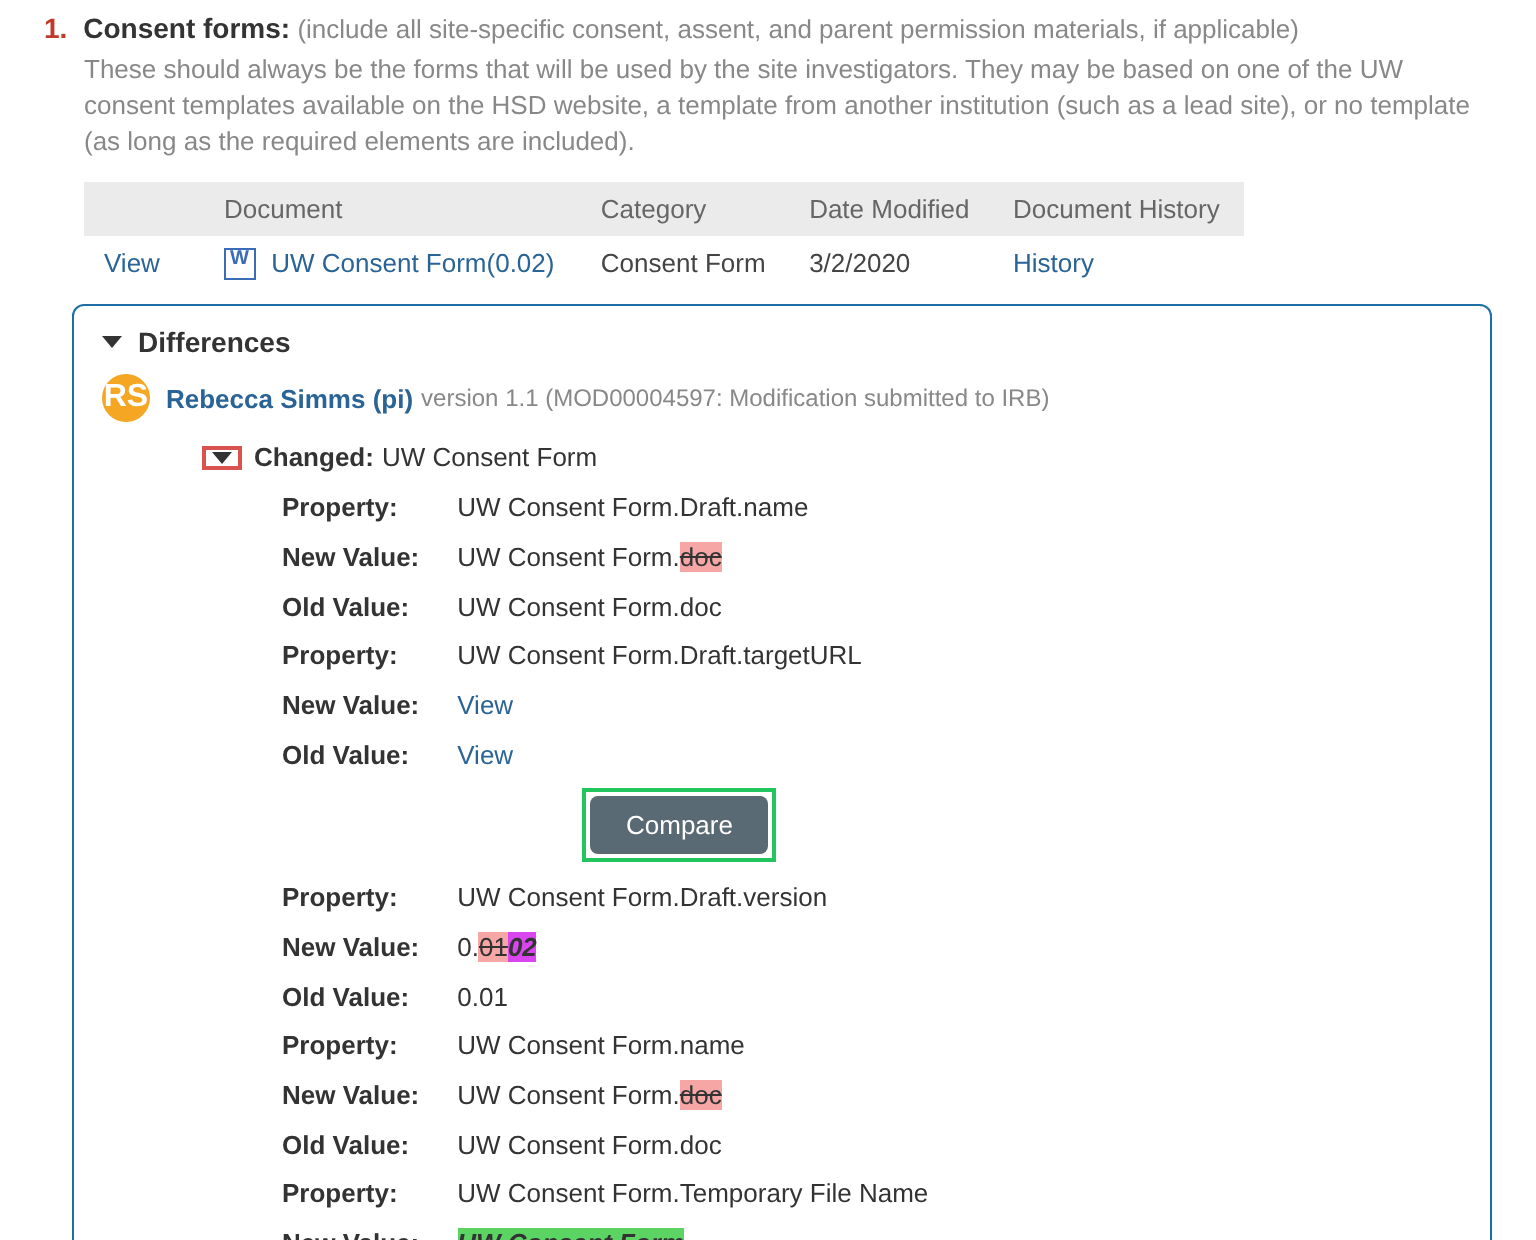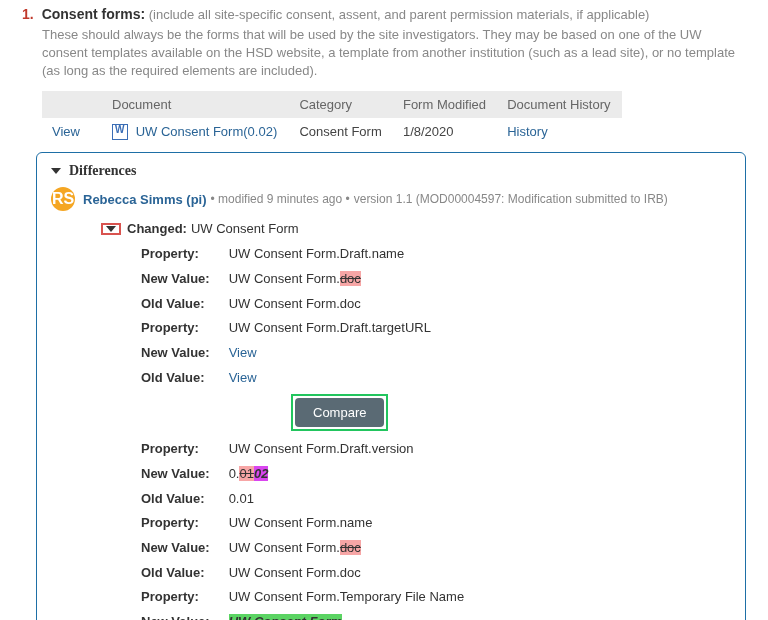--- a/index.html
+++ b/index.html
@@ -8,21 +8,21 @@
   .sect-title{font-weight:bold;font-size:14px;color:#333;}
   .sect-sub{font-weight:normal;font-size:13px;color:#888;}
   .sect-desc{font-size:13px;color:#888;margin:4px 0 10px 20px;line-height:1.4;}
   table.docs{border-collapse:collapse;width:580px;margin-left:20px;font-size:13px;}
   table.docs th{background:#ebebeb;color:#666;text-align:left;font-weight:normal;padding:6px 10px;}
   table.docs td{padding:6px 10px;color:#444;}
   .link{color:#2a6496;text-decoration:none;cursor:pointer;}
   .word-icon{display:inline-block;width:14px;height:14px;border:1px solid #3a6db5;background:#fff;position:relative;vertical-align:middle;margin-right:4px;}
   .word-icon::after{content:"W";position:absolute;left:2px;top:-1px;font-size:10px;color:#3a6db5;font-weight:bold;}
   .diff-panel{margin:6px 0 0 14px;border:1.5px solid #1e6fa6;border-radius:6px;padding:10px 14px 14px 14px;}
-  .diff-head{display:flex;align-items:center;margin-bottom:8px;font-family:Liberation Serif, serif;}
+  .diff-head{display:flex;align-items:center;margin-bottom:8px;}
   .caret-down{width:0;height:0;border-left:5px solid transparent;border-right:5px solid transparent;border-top:6px solid #333;margin-right:8px;}
   .diff-title{font-weight:bold;font-size:14px;color:#333;}
   .author-row{display:flex;align-items:center;margin:2px 0 10px 0;}
   .avatar{width:24px;height:24px;border-radius:50%;background:#f5a623;color:#fff;font-size:16px;font-weight:bold;display:flex;align-items:center;justify-content:center;margin-right:8px;}
   .author-name{color:#2a6496;font-weight:bold;font-size:13px;cursor:pointer;}
   .meta{color:#888;font-size:12px;margin-left:4px;}
   .changed-row{margin-left:50px;display:flex;align-items:center;margin-bottom:6px;}
   .red-box{border:2px solid #d9534f;padding:1px 3px;display:inline-flex;align-items:center;margin-right:6px;}
   .kv-block{margin-left:90px;font-size:13px;line-height:1.9;}
   .klabel{font-weight:bold;display:inline-block;width:84px;}
@@ -44,46 +44,45 @@
     <span class="sect-sub">(include all site-specific consent, assent, and parent permission materials, if applicable)</span>
   </div>
   <div class="sect-desc">These should always be the forms that will be used by the site investigators. They may be based on one of the UW consent templates available on the HSD website, a template from another institution (such as a lead site), or no template (as long as the required elements are included).</div>
 
   <table class="docs">
     <tbody>
         <tr>
       <th style="width:40px;"></th>
       <th>Document</th>
       <th>Category</th>
-      <th>Form Modified</th>
+      <th>Date Modified</th>
       <th>Document History</th>
     </tr>
     <tr>
       <td><span class="link">View</span></td>
       <td>
         <span class="word-icon"></span>
         <span class="link">UW Consent Form(0.02)</span>
       </td>
       <td>Consent Form</td>
-      <td>1/8/2020</td>
+      <td>3/2/2020</td>
       <td><span class="link">History</span></td>
     </tr>
   </tbody>
     </table>
 
   <div class="diff-panel">
     <div class="diff-head">
       <span class="caret-down"></span>
       <span class="diff-title">Differences</span>
     </div>
 
     <div class="author-row">
       <div class="avatar">RS</div>
       <span class="author-name">Rebecca Simms (pi)</span>
-      <span class="meta"> • modified 9 minutes ago • </span>
       <span class="meta">version 1.1 (MOD00004597: Modification submitted to IRB)</span>
     </div>
 
     <div class="changed-row">
       <span class="red-box">
         <span class="caret-down" style="margin-right:0;"></span>
       </span>
       <span style="font-weight:bold;">Changed:</span>
       <span style="margin-left:4px;">UW Consent Form</span>
     </div>

